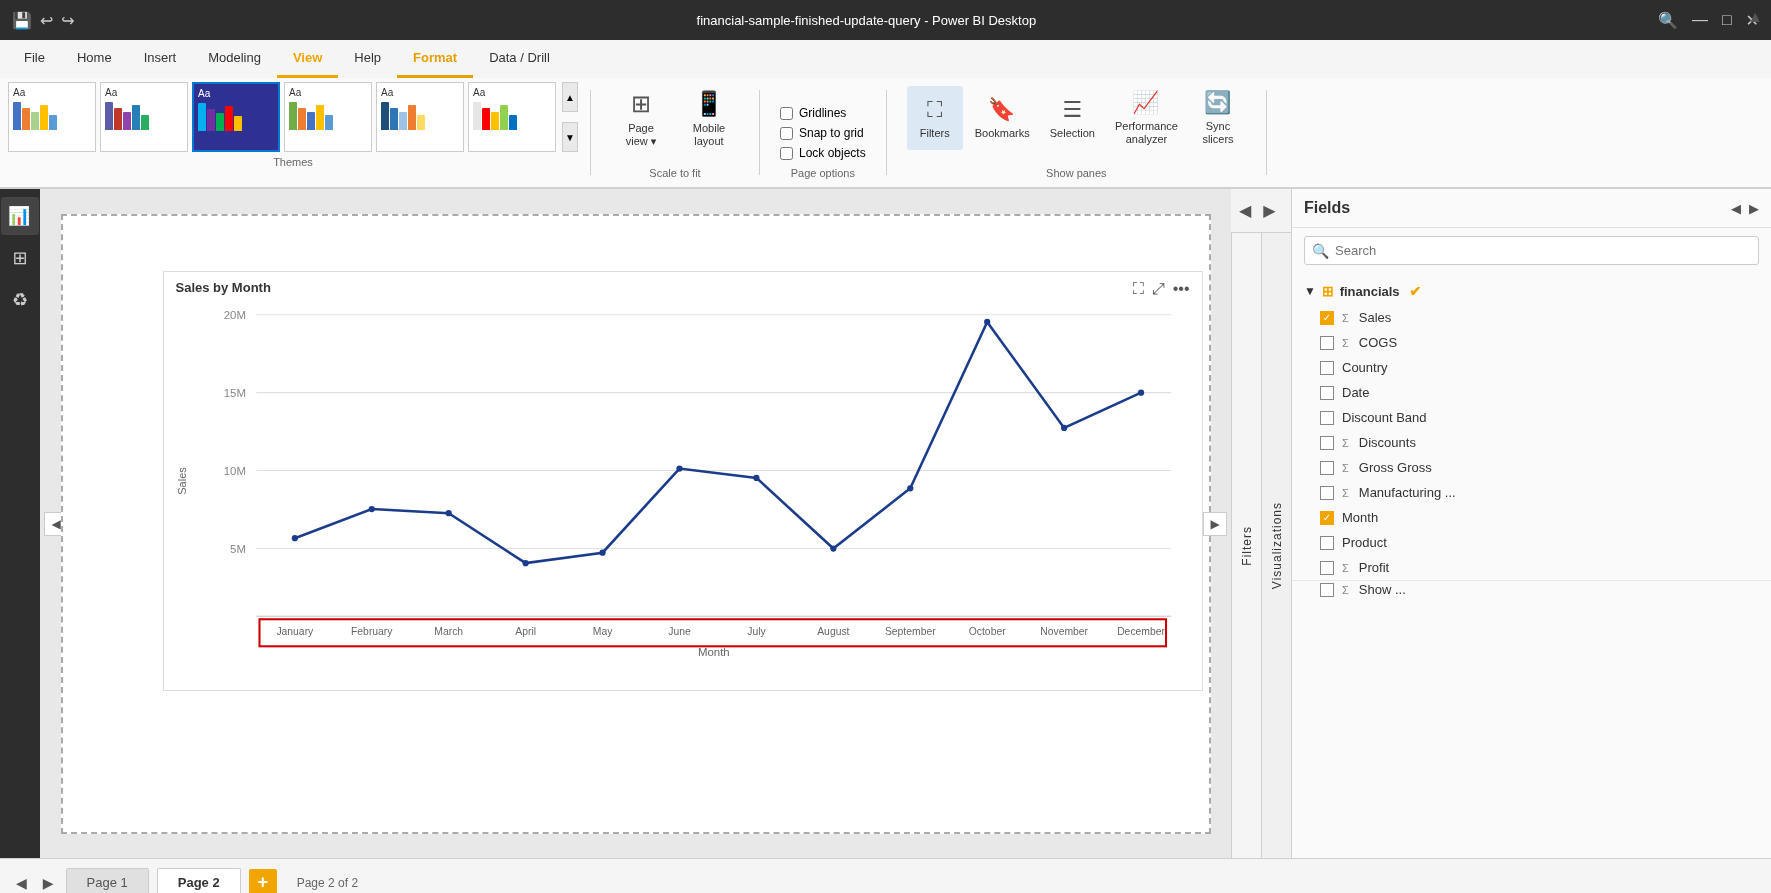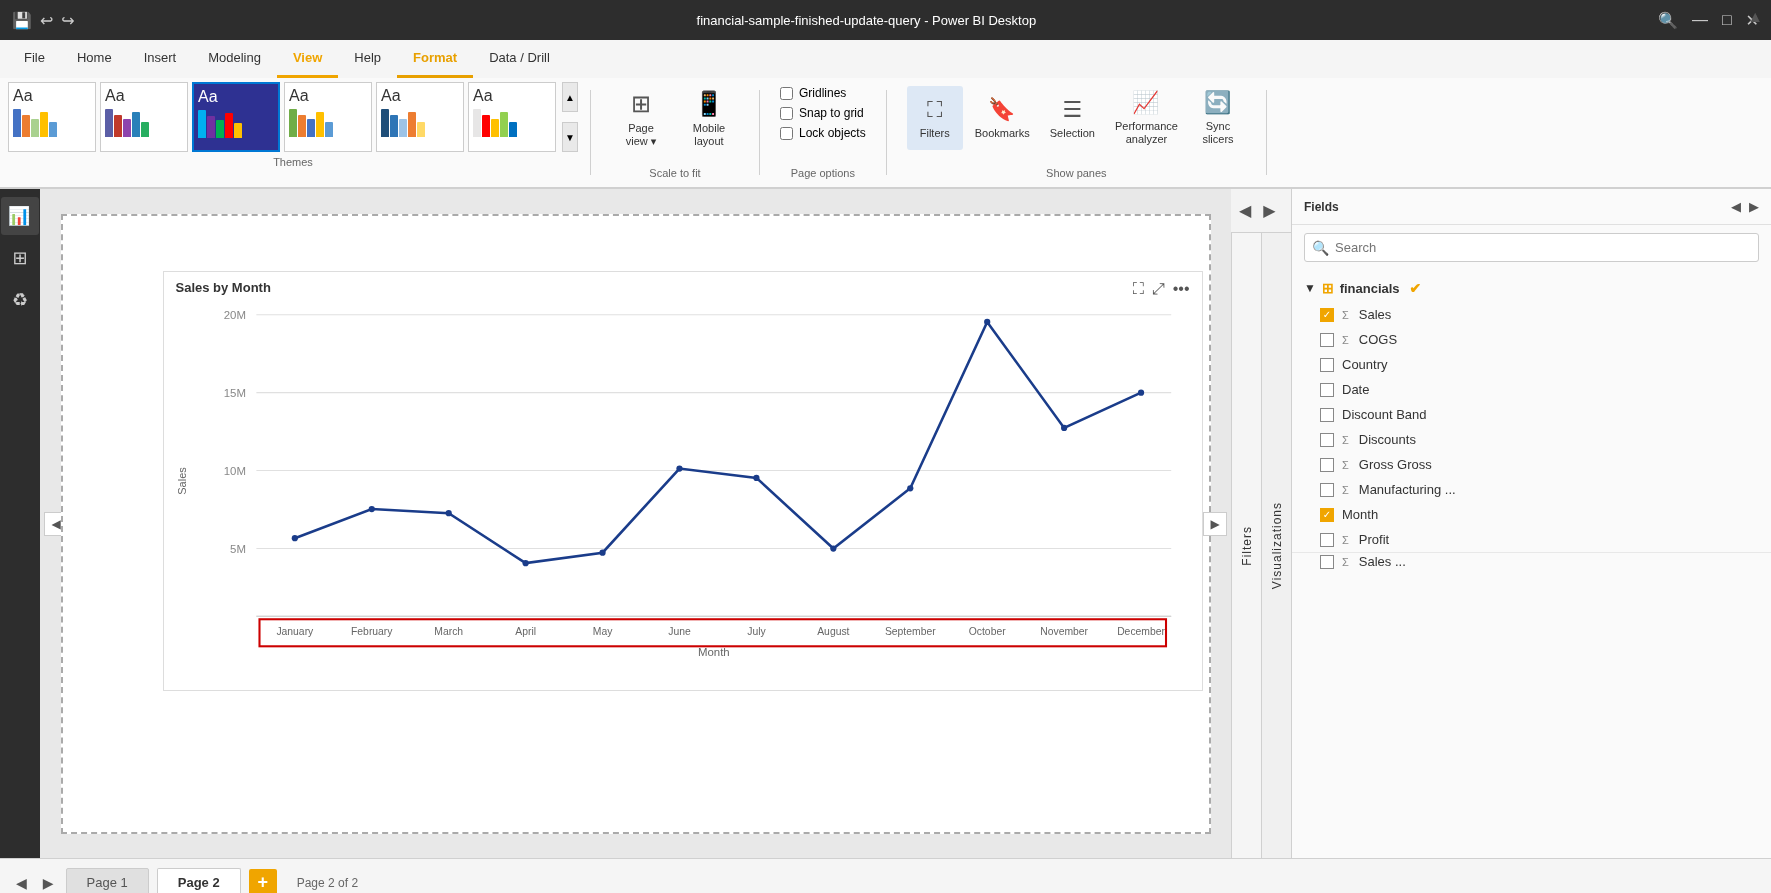--- a/index.html
+++ b/index.html
@@ -57,39 +57,39 @@
       background: #fff;
       cursor: pointer;
       display: flex;
       flex-direction: column;
       justify-content: flex-start;
       padding: 4px;
       font-size: 10px;
       position: relative;
     }
     .theme-tile.selected { border: 2px solid #0078d4; }
-    .theme-tile-label { font-size: 16px; color: #333; margin-bottom: 2px; }
+    .theme-tile-label { font-size: 10px; color: #333; margin-bottom: 2px; }
     .theme-bars { display: flex; gap: 1px; align-items: flex-end; height: 30px; padding-top: 4px; }
     .theme-bar { width: 8px; border-radius: 1px 1px 0 0; }
     .theme-scroll { display: flex; flex-direction: column; justify-content: space-between; height: 70px; margin-left: 2px; }
     .theme-scroll-btn { width: 16px; height: 30px; background: #e9e9e9; border: 1px solid #ccc; cursor: pointer; display: flex; align-items: center; justify-content: center; font-size: 10px; }
     .section-label { font-size: 11px; color: #666; text-align: center; margin-top: 4px; }
 
     
     .ribbon-divider { width: 1px; background: #d0d0d0; margin: 8px 12px; }
 
     
     .ribbon-section { display: flex; flex-direction: column; align-items: center; justify-content: space-between; padding: 4px 8px; }
     .ribbon-section-items { display: flex; gap: 8px; align-items: flex-start; height: 80px; }
     .ribbon-btn { display: flex; flex-direction: column; align-items: center; justify-content: center; cursor: pointer; padding: 4px 8px; min-width: 60px; gap: 4px; }
     .ribbon-btn-icon { font-size: 24px; color: #555; }
     .ribbon-btn-label { font-size: 11px; color: #333; text-align: center; line-height: 1.2; }
 
     
-    .checkbox-group { display: flex; flex-direction: column; gap: 6px; justify-content: center; }
+    .checkbox-group { display: flex; flex-direction: column; gap: 6px; justify-content: center; margin-top: 20px; }
     .checkbox-item { display: flex; align-items: center; gap: 6px; font-size: 12px; cursor: pointer; }
     .checkbox-item input { cursor: pointer; }
 
     
     .show-panes { display: flex; gap: 4px; }
     .pane-btn { display: flex; flex-direction: column; align-items: center; justify-content: center; cursor: pointer; padding: 4px 8px; min-width: 56px; gap: 4px; border-radius: 3px; }
     .pane-btn.active { background: #dde8f5; }
     .pane-btn-icon { font-size: 22px; color: #555; }
     .pane-btn-label { font-size: 11px; color: #333; text-align: center; line-height: 1.2; }
 
@@ -222,21 +222,21 @@
       display: flex;
       flex-direction: column;
     }
     .fields-header {
       display: flex;
       align-items: center;
       justify-content: space-between;
       padding: 10px 12px;
       border-bottom: 1px solid #e0e0e0;
     }
-    .fields-title { font-size: 12px; font-weight: 600; color: #333; }
+    .fields-title { font-size: 16px; font-weight: 600; color: #333; }
 
     .fields-search {
       margin: 8px 12px;
       position: relative;
     }
     .fields-search input {
       width: 100%;
       padding: 6px 10px 6px 30px;
       border: 1px solid #ccc;
       border-radius: 3px;
@@ -715,31 +715,35 @@
           <span class="field-sum-icon">Σ</span>
           <span class="field-name">Manufacturing ...</span>
         </div>
 
         <div class="field-item">
           <div class="field-checkbox checked">✓</div>
           <span class="field-name">Month</span>
         </div>
 
 
+        <div class="field-item">
+          <div class="field-checkbox"></div>
+          <span class="field-name">Product</span>
+        </div>
 
         <div class="field-item">
           <div class="field-checkbox"></div>
           <span class="field-sum-icon">Σ</span>
           <span class="field-name">Profit</span>
         </div>
 
         <div class="field-item" style="border-top:1px solid #e8e8e8; overflow:hidden; max-height:18px;">
           <div class="field-checkbox"></div>
           <span class="field-sum-icon">Σ</span>
-          <span class="field-name">Sales ...</span>
+          <span class="field-name">Show ...</span>
         </div>
       </div>
     </div>
   </div>
 </div>
 
 <div class="bottom-bar">
   <span class="page-nav-btn">◀</span>
   <span class="page-nav-btn">▶</span>
   <div class="page-tab">Page 1</div>

